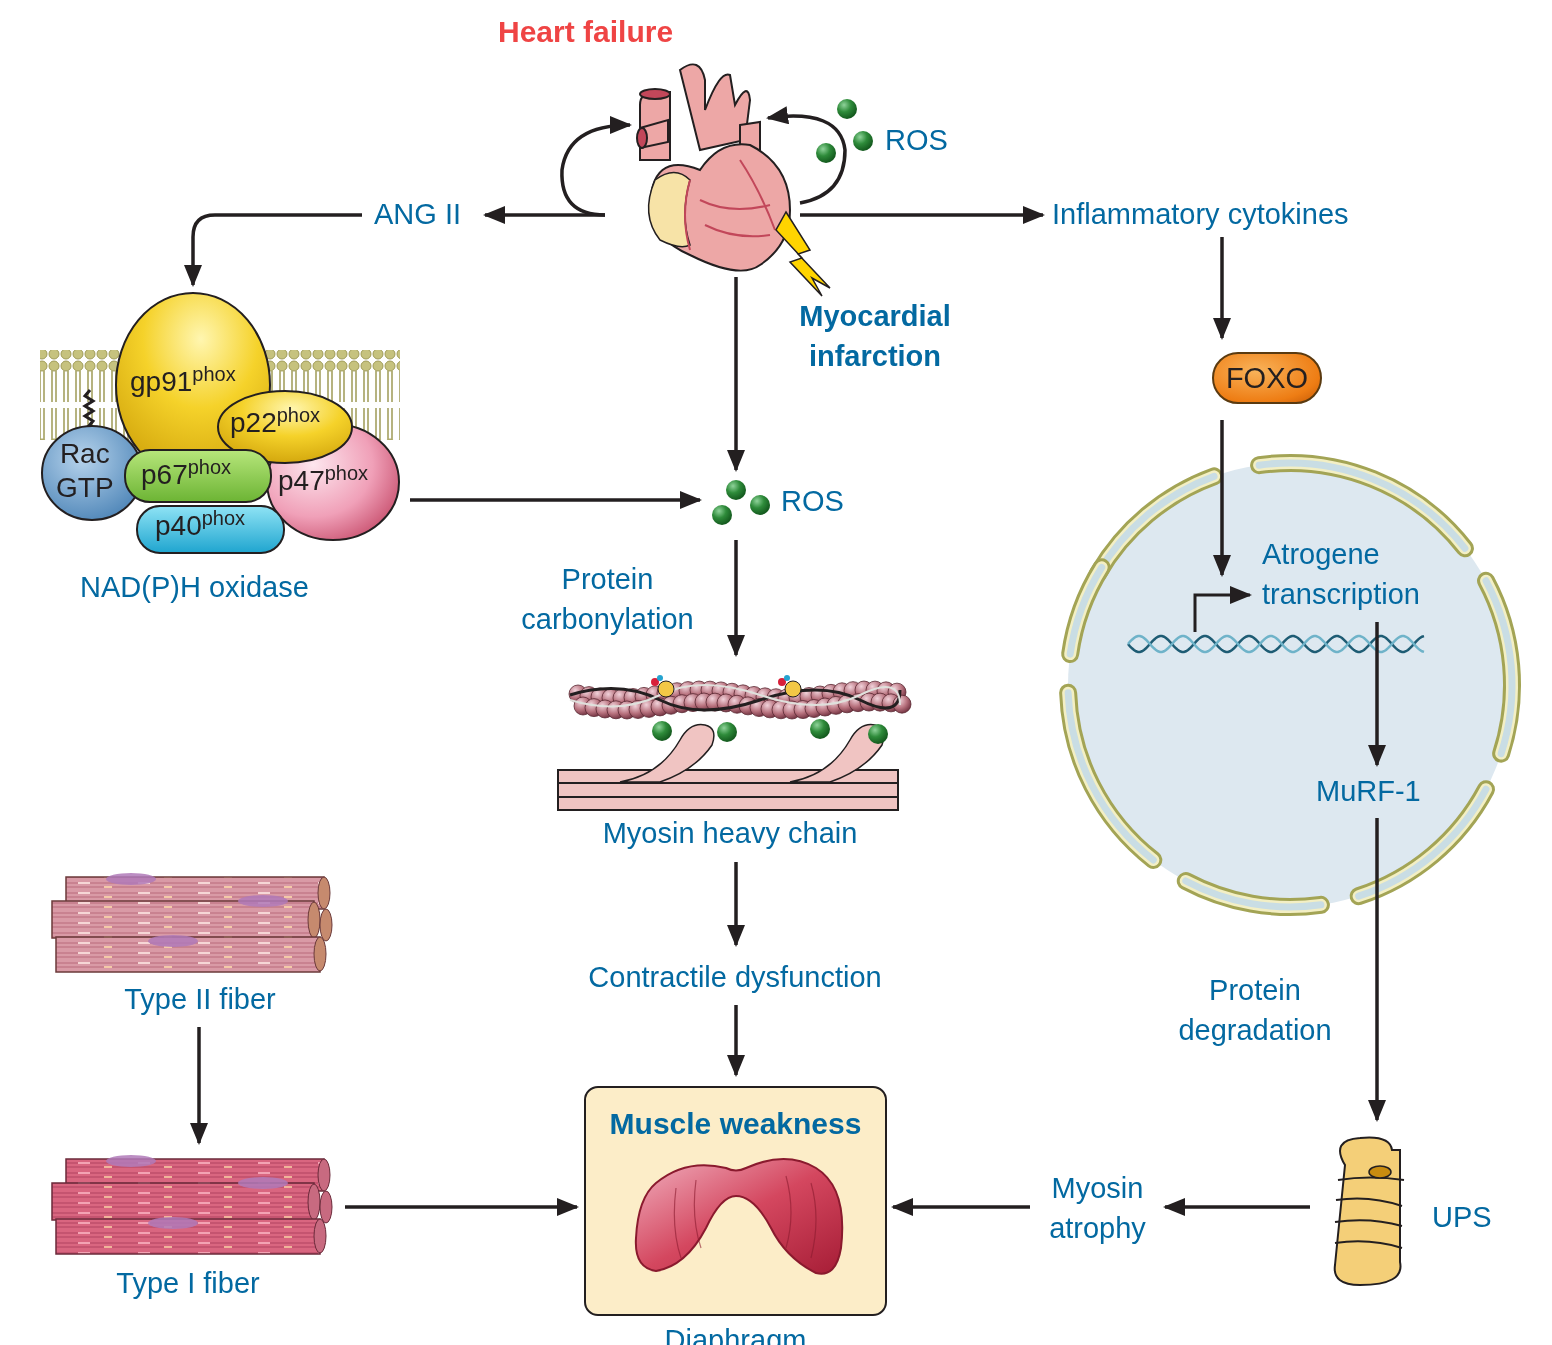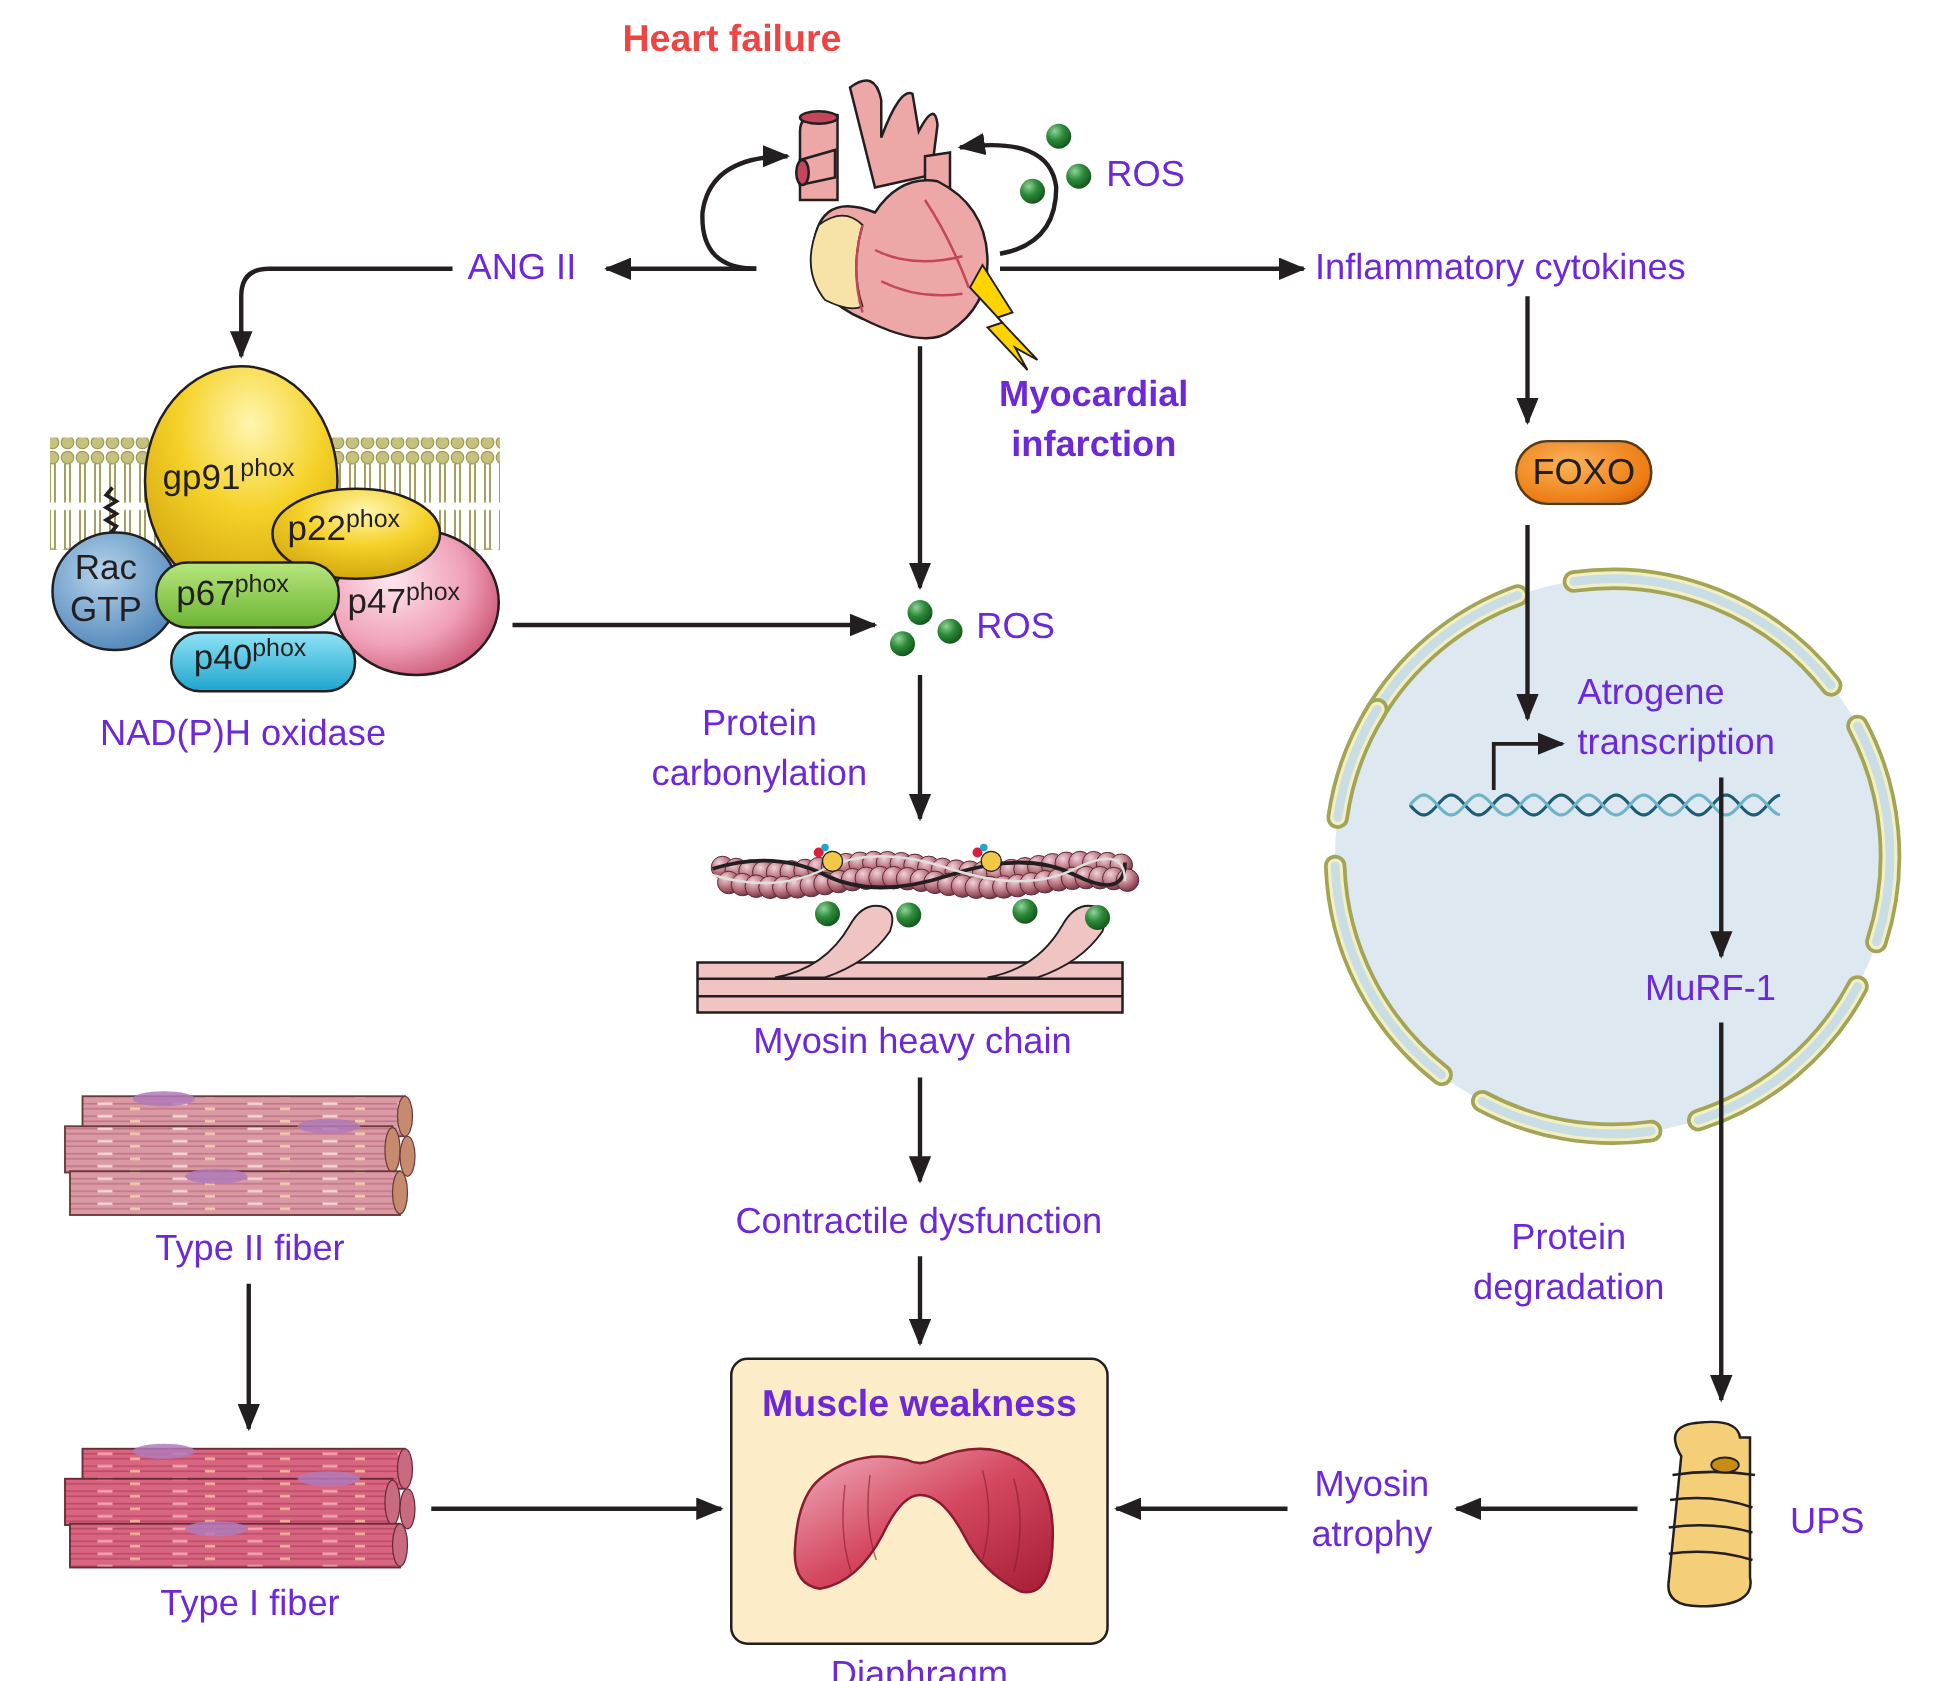--- a/index.html
+++ b/index.html
@@ -1,19 +1,19 @@
 <!DOCTYPE html>
 <html><head>
 <meta charset="utf-8">
 <style>
   html, body { margin:0; padding:0; background:#ffffff; }
   body { width:1552px; height:1345px; position:relative; overflow:hidden;
          font-family:"Liberation Sans", sans-serif; color:#231f20; }
   svg.stage { position:absolute; left:0; top:0; width:1552px; height:1345px; }
-  .lbl { position:absolute; font-size:29px; line-height:40px; white-space:nowrap; color:#6d28d9; }
+  .lbl { position:absolute; font-size:29px; line-height:40px; white-space:nowrap; color:#0369a1; }
   .lbl.right { text-align:center; }
   .lbl.center { text-align:center; }
   .bold { font-weight:bold; }
   .title { color:#ef4444; font-weight:bold; font-size:30px; }
   .sup { font-size:20px; vertical-align:super; line-height:0; }
   .prot { position:absolute; font-size:28px; white-space:nowrap; color:#231f20; }
   .foxo { position:absolute; left:1212px; top:352px; width:110px; height:52px; border-radius:26px;
           background:radial-gradient(ellipse at 40% 35%, #f9b35a, #ee7d14 70%, #c65a06);
           border:2px solid #5a3a10; box-sizing:border-box; text-align:center; line-height:48px;
           font-size:29px; color:#231f20; }
@@ -355,13 +355,13 @@
   <div>Protein</div>
   <div>degradation</div>
 </div>
 <div class="lbl" style="left:1432px;top:1197px;">UPS</div>
 <div class="lbl center" style="left:1030px;top:1168px;width:135px;">
   <div>Myosin</div>
   <div>atrophy</div>
 </div>
 
 <div class="lbl center" style="left:80px;top:979px;width:240px;">Type II fiber</div>
-<div class="lbl center" style="left:80px;top:1263px;width:240px;text-align:center;">Type I fiber</div>
+<div class="lbl center" style="left:68px;top:1263px;width:240px;text-align:center;">Type I fiber</div>
 
 </body></html>

